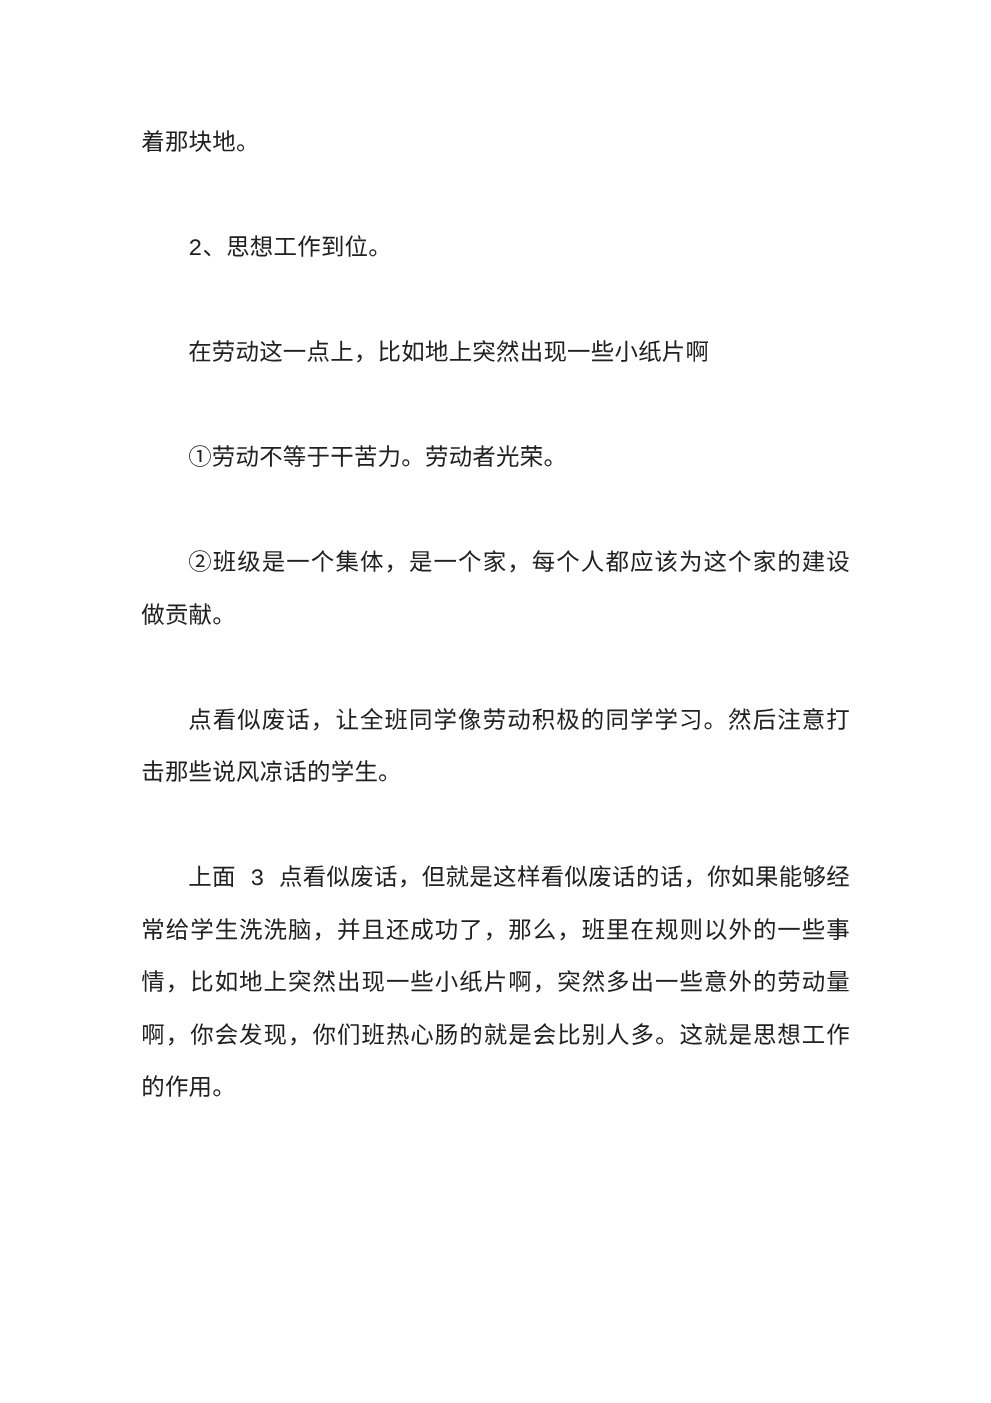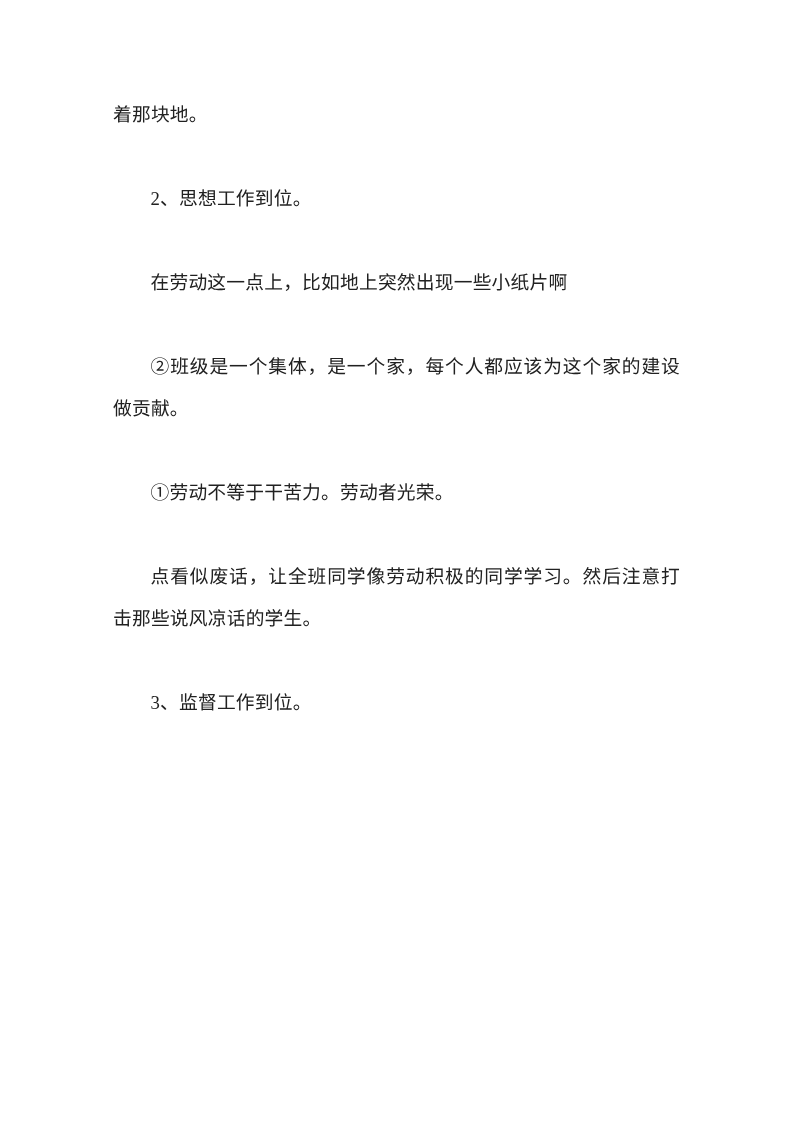--- a/index.html
+++ b/index.html
@@ -23,28 +23,29 @@
     margin: 0 0 42px 0;
     font-size: 18.75px;
     line-height: 42px;
     text-align: justify;
     text-justify: inter-ideograph;
     word-break: break-all;
     letter-spacing: 0.2px;
   }
   .doc-body p.indent {
     text-indent: 2em;
+    font-family: Liberation Mono, monospace;
   }
 </style>
 </head>
 <body>
 
 <div class="page">
   <div class="doc-body">
     <p>着那块地。</p>
     <p class="indent">2、思想工作到位。</p>
     <p class="indent">在劳动这一点上，比如地上突然出现一些小纸片啊</p>
+    <p class="indent">①劳动不等于干苦力。劳动者光荣。</p>
     <p class="indent">②班级是一个集体，是一个家，每个人都应该为这个家的建设做贡献。</p>
-    <p class="indent">①劳动不等于干苦力。劳动者光荣。</p>
     <p class="indent">点看似废话，让全班同学像劳动积极的同学学习。然后注意打击那些说风凉话的学生。</p>
-    <p class="indent">3、监督工作到位。</p>
+    <p class="indent">上面 3 点看似废话，但就是这样看似废话的话，你如果能够经常给学生洗洗脑，并且还成功了，那么，班里在规则以外的一些事情，比如地上突然出现一些小纸片啊，突然多出一些意外的劳动量啊，你会发现，你们班热心肠的就是会比别人多。这就是思想工作的作用。</p>
   </div>
 </div>
 
 </body></html>

